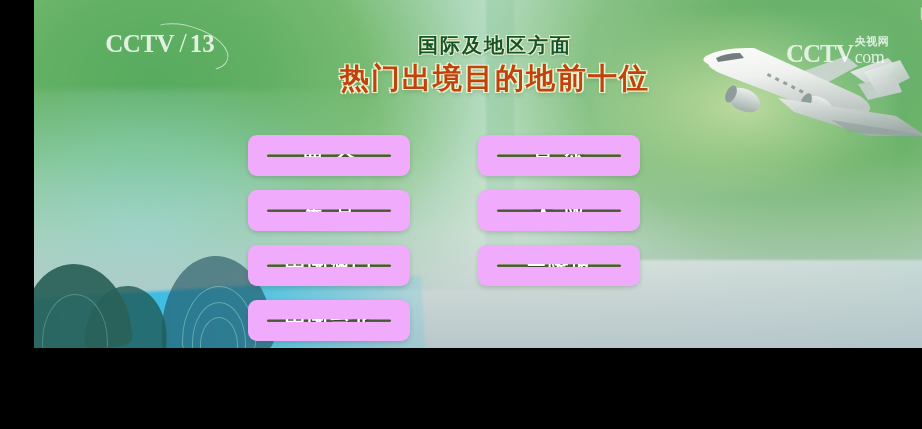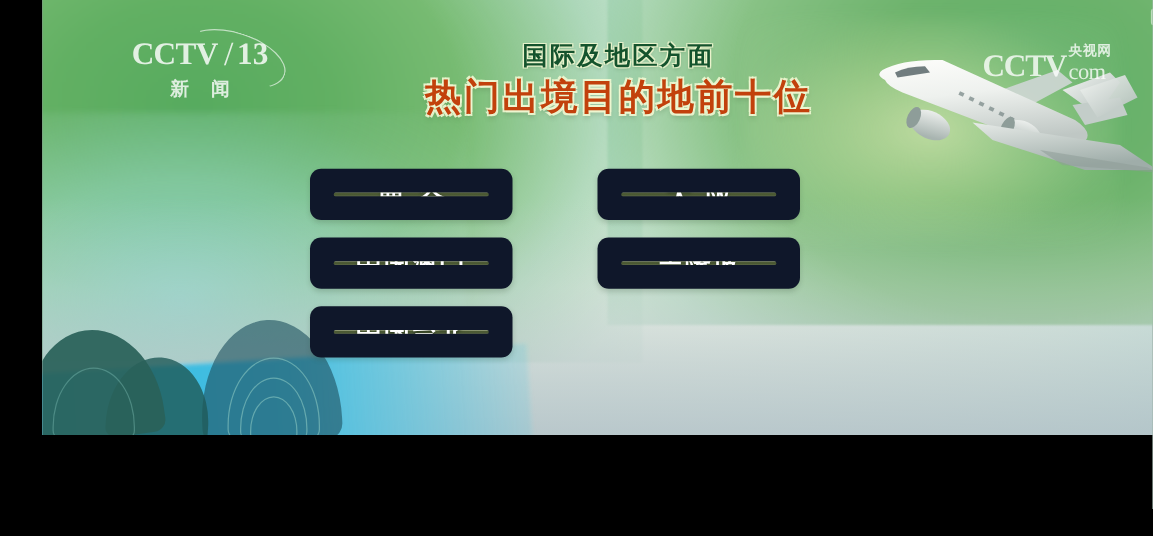--- a/index.html
+++ b/index.html
@@ -308,21 +308,21 @@
     width: 392px;
     display: grid;
     grid-template-columns: 162px 162px;
     column-gap: 68px;
     row-gap: 14px;
   }
   .chip {
     position: relative;
     height: 41px;
     border-radius: 9px;
-    background: #0f172a;
+    background: #f0abfc;
     padding: 19px;
     box-sizing: border-box;
     box-shadow: 0 2px 4px rgba(60,80,60,0.22);
     cursor: pointer;
   }
   .chip-inner {
     width: 100%;
     height: 100%;
     border-radius: 7px;
     background: linear-gradient(to bottom,
@@ -422,21 +422,20 @@
     <path d="M182 52 L218 40 L228 58 L196 74 Z" fill="url(#tailG)" opacity="0.95"></path>
   </svg>
 
   <div id="logo">
     <div class="lg-arc"></div>
     <div class="lg-row">
       <span class="lg-cctv">CCTV</span>
       <span class="lg-slash">/</span>
       <span class="lg-num">13</span>
     </div>
-    <div class="lg-sub">新 闻</div>
   </div>
 
   <div id="watermark">
     <span class="wm-cctv">CCTV</span>
     <span class="wm-right">
       <span class="wm-cn">央视网</span>
       <span class="wm-com">com</span>
     </span>
   </div>
 
@@ -452,20 +451,30 @@
   </div>
 
   <div id="grid">
       <div class="chip">
         <div class="chip-inner">
           <span class="chip-label wide">曼谷</span>
         </div>
       </div>
       <div class="chip">
         <div class="chip-inner">
+          <span class="chip-label wide">首尔</span>
+        </div>
+      </div>
+      <div class="chip">
+        <div class="chip-inner">
+          <span class="chip-label wide">东京</span>
+        </div>
+      </div>
+      <div class="chip">
+        <div class="chip-inner">
           <span class="chip-label wide">大阪</span>
         </div>
       </div>
       <div class="chip">
         <div class="chip-inner">
           <span class="chip-label">中国澳门</span>
         </div>
       </div>
       <div class="chip">
         <div class="chip-inner">

